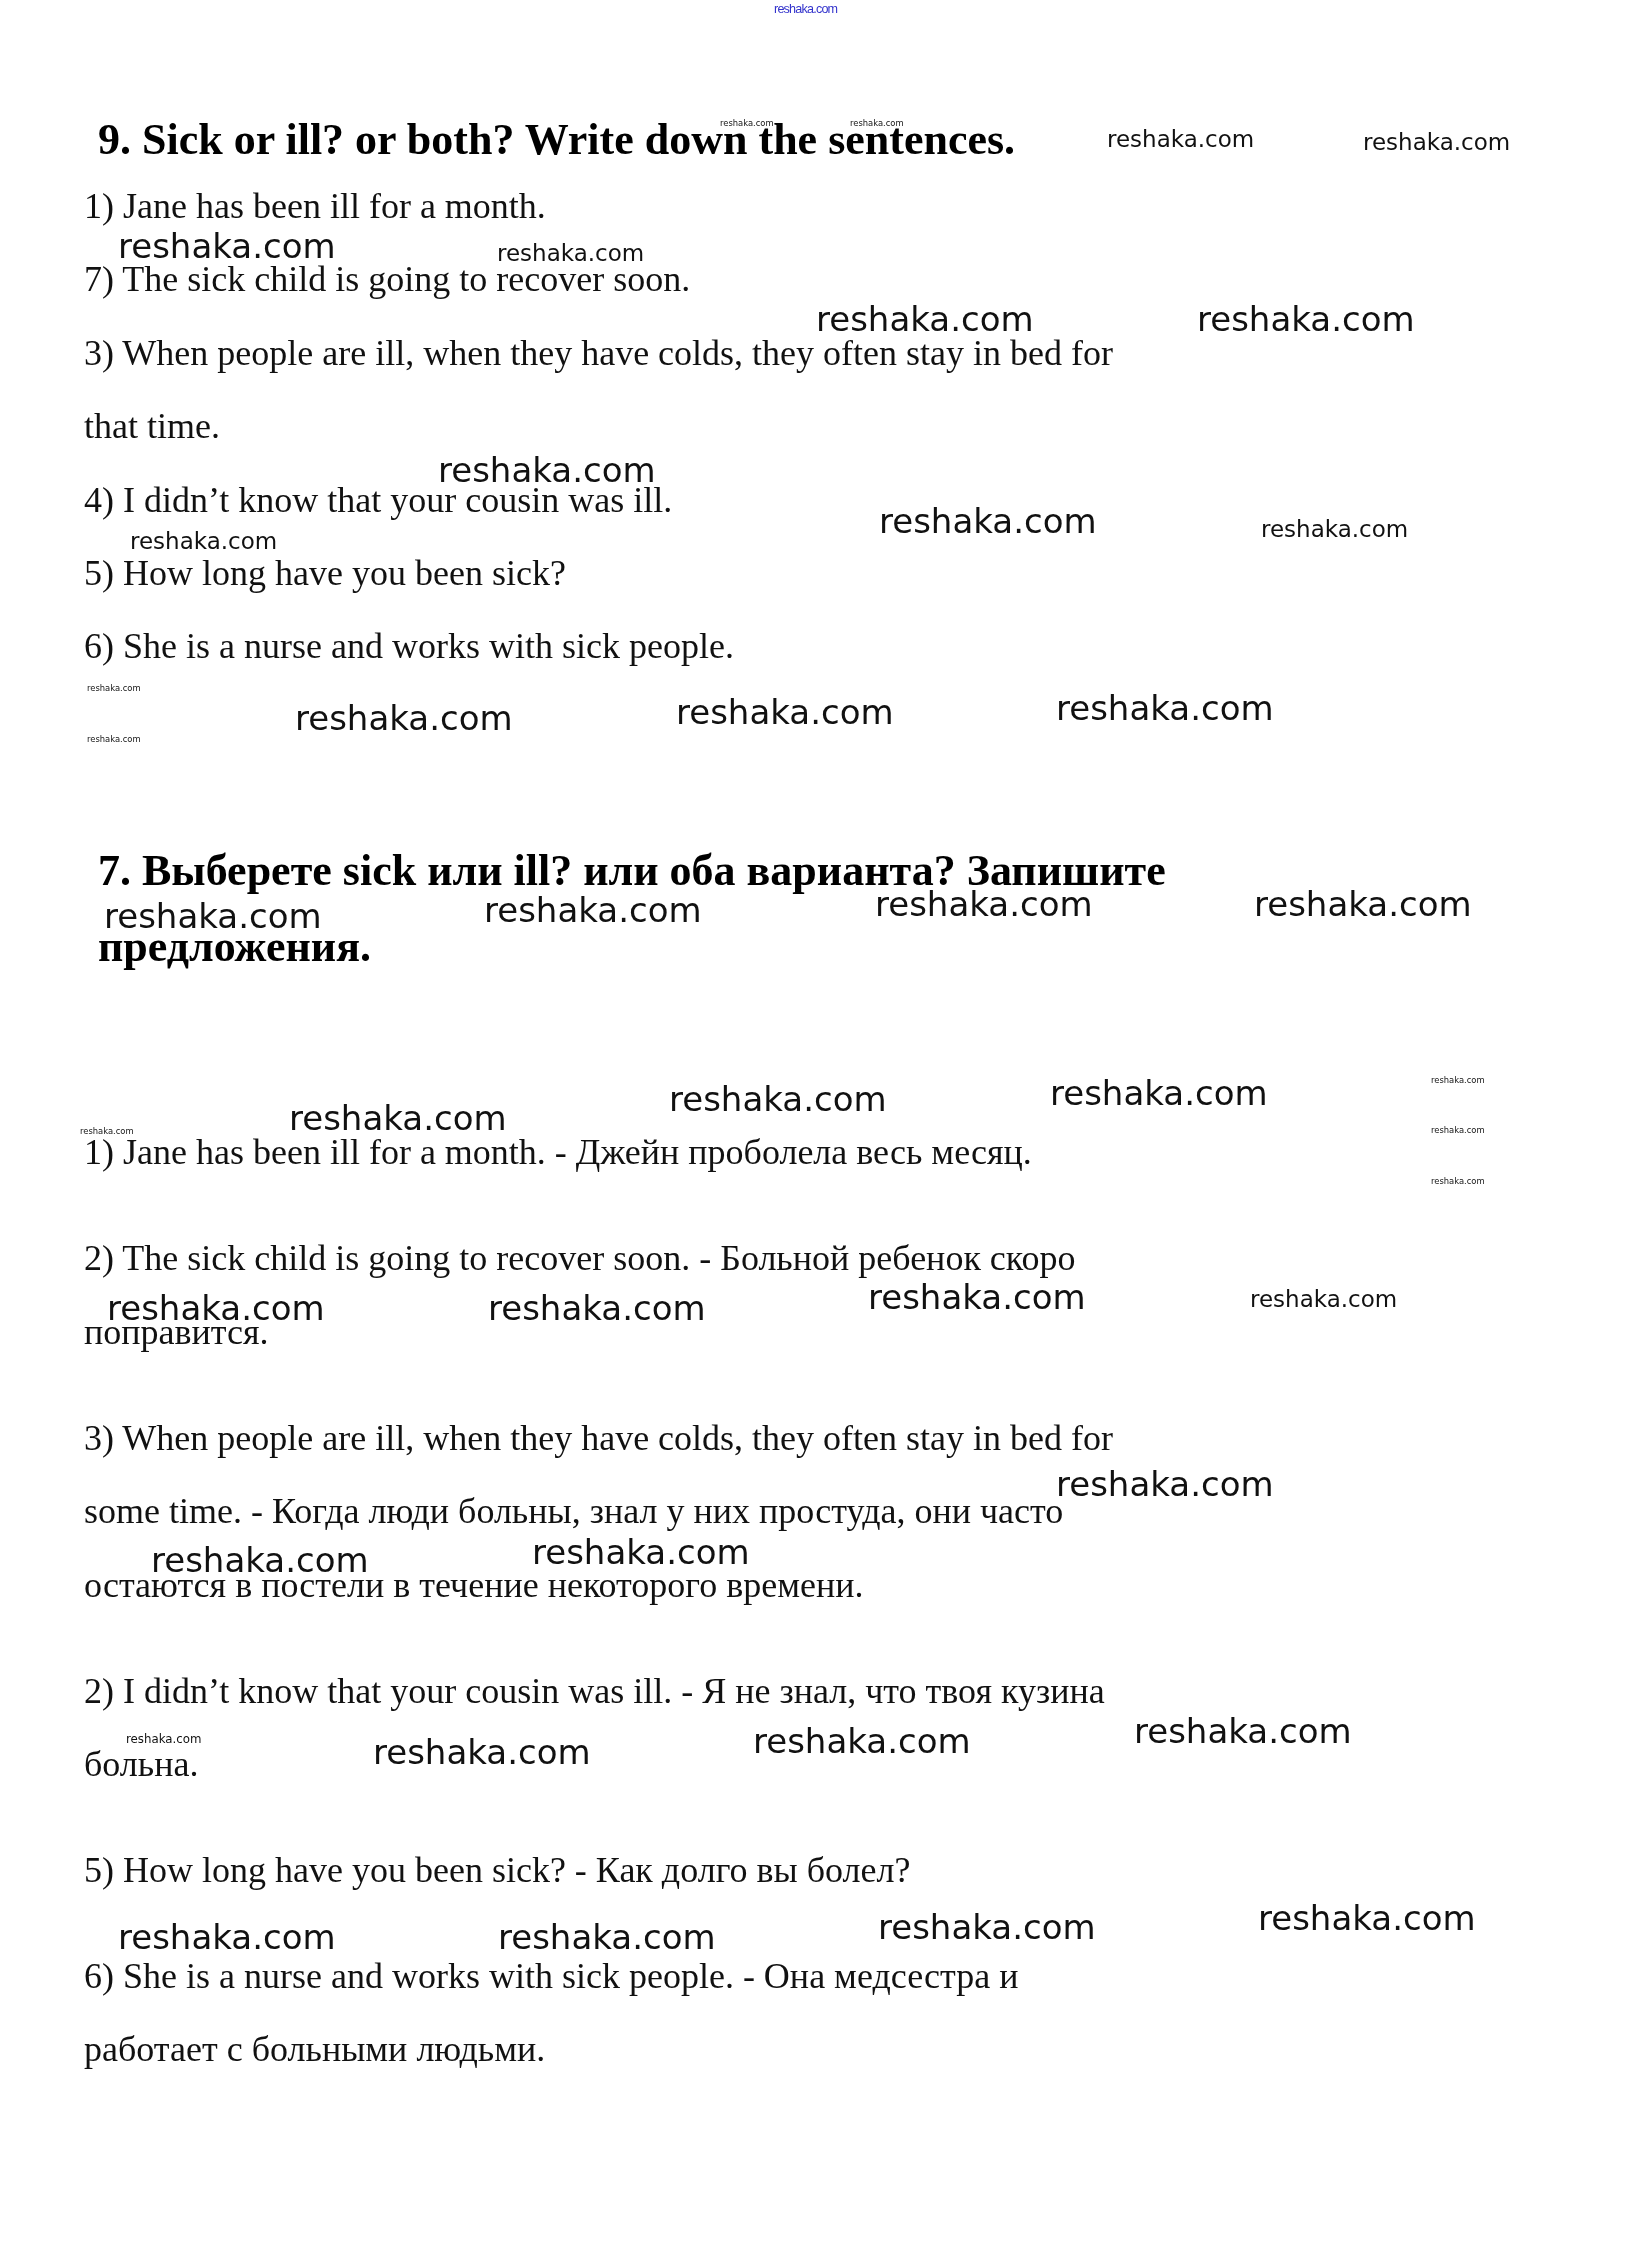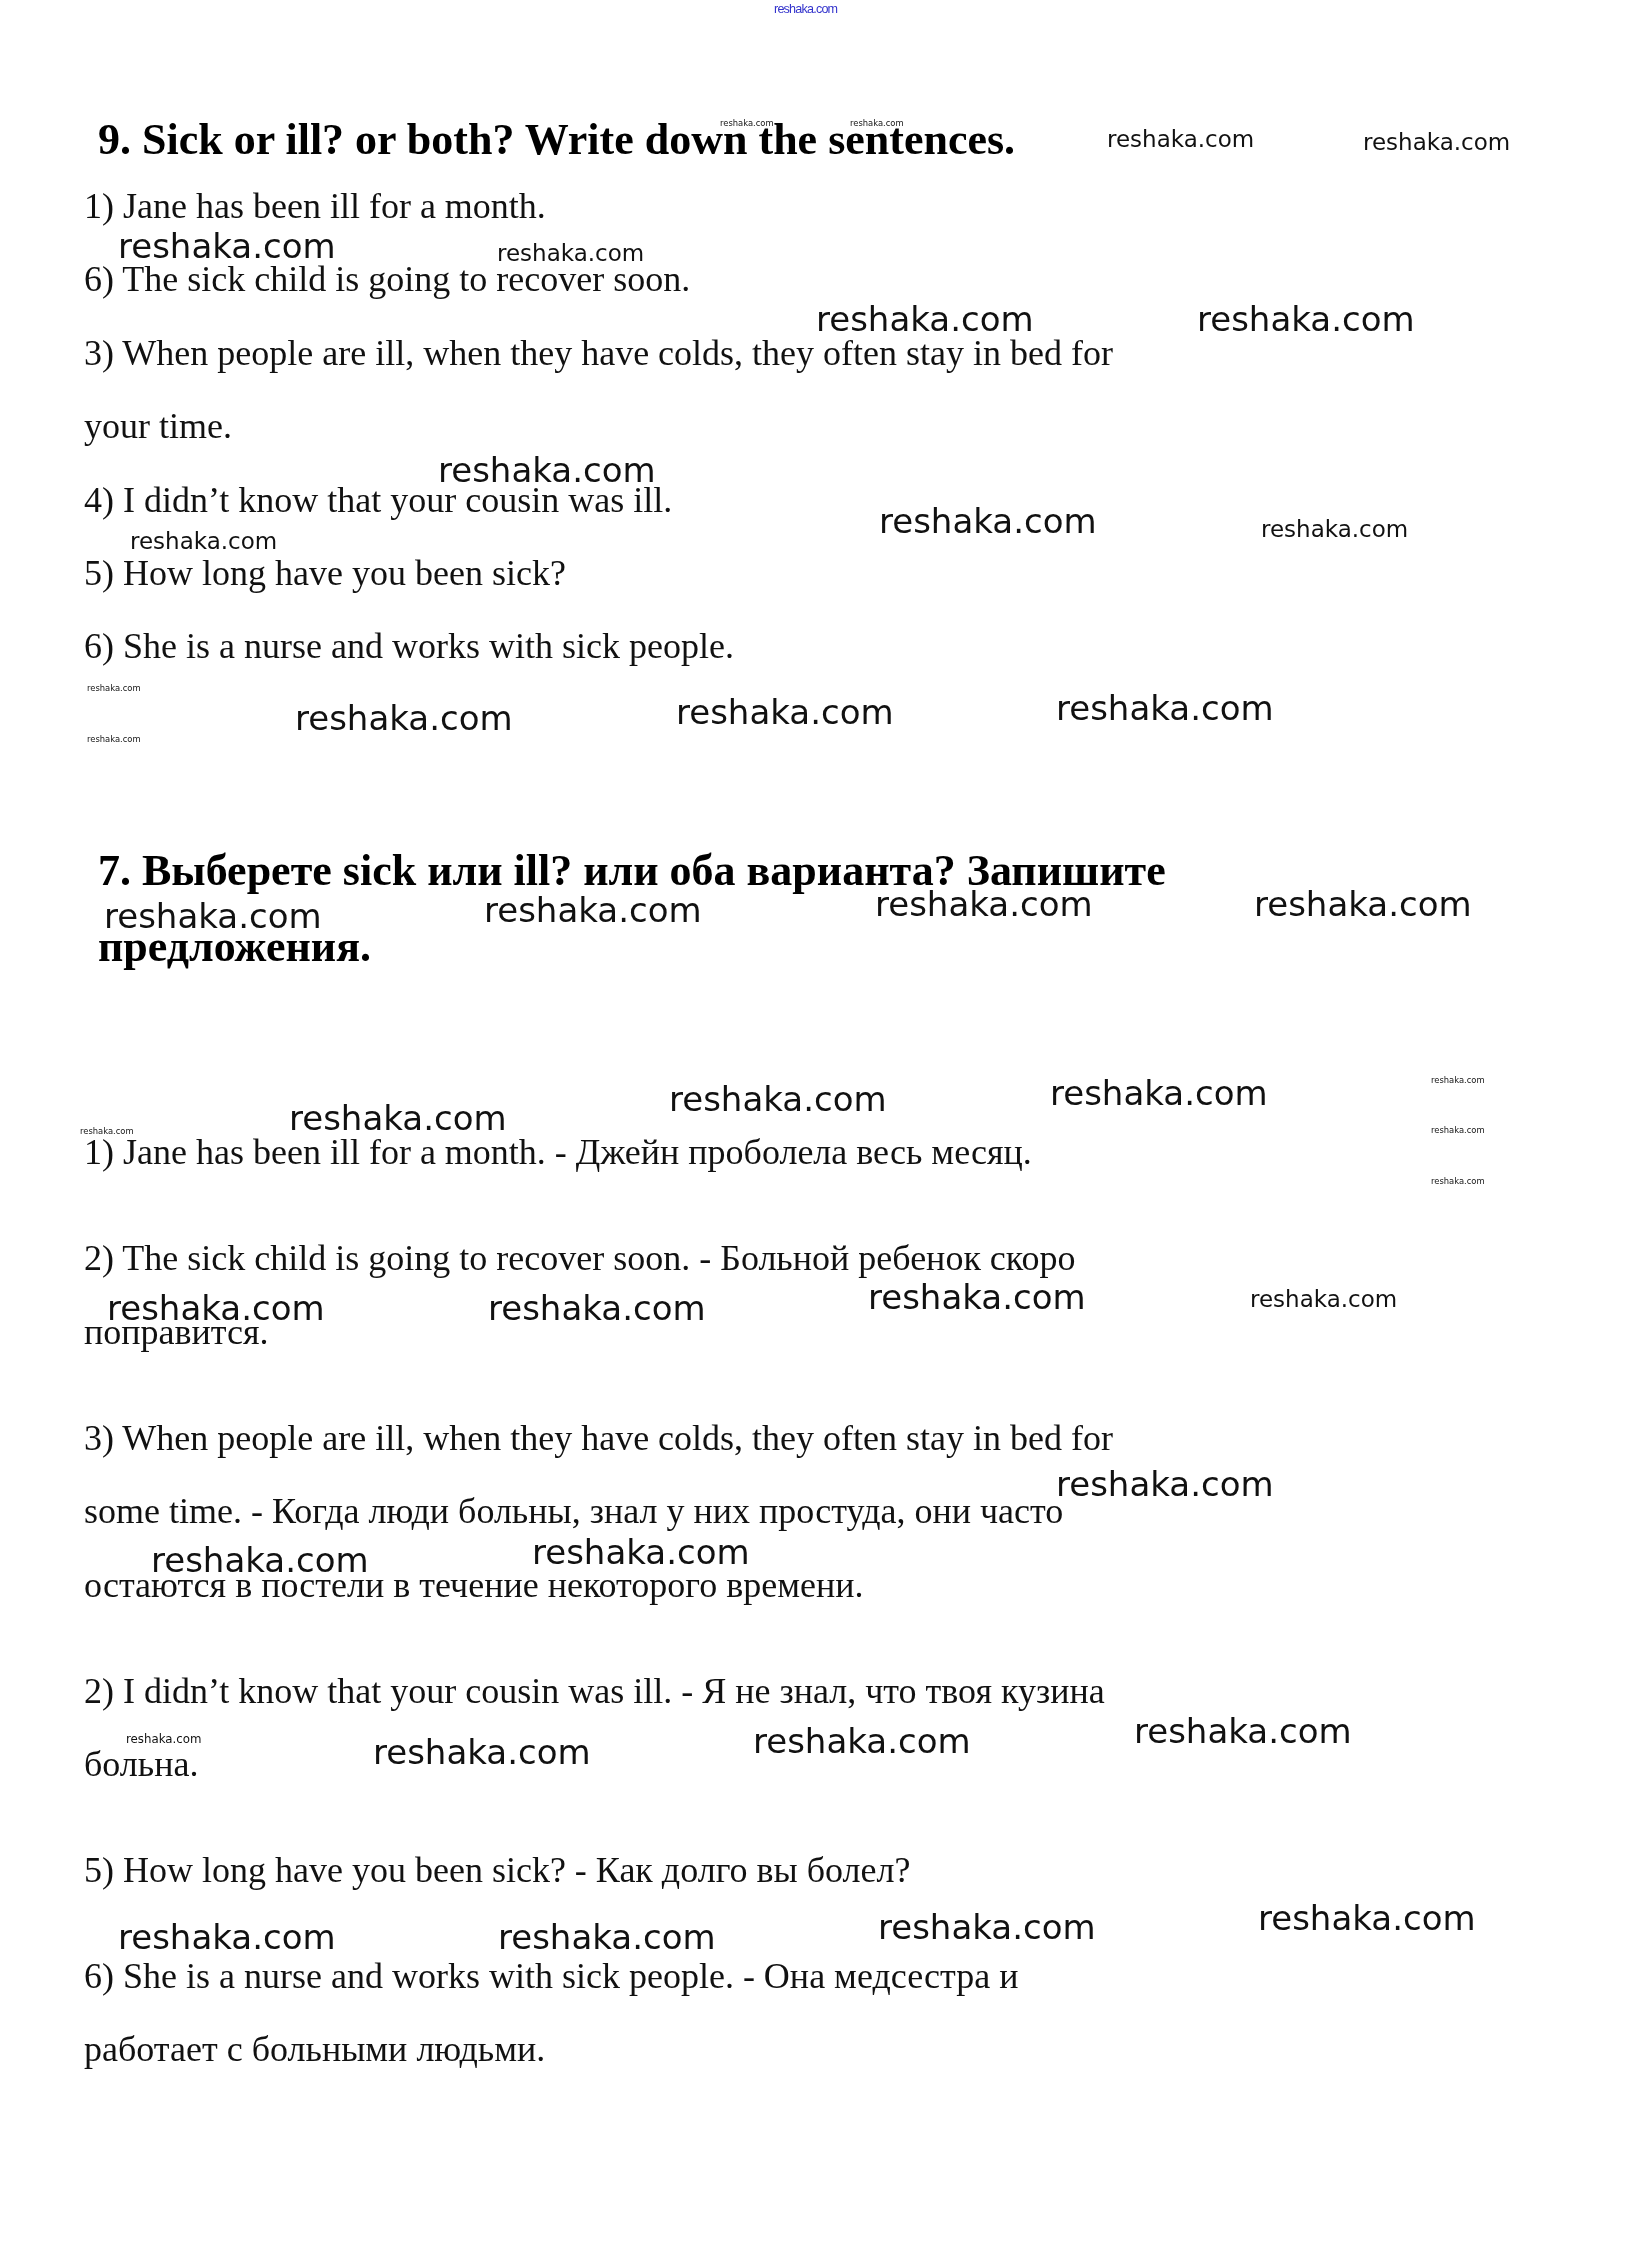--- a/index.html
+++ b/index.html
@@ -13,23 +13,23 @@
   .wm.s { font-size: 11.8px; }
   .wm.xs { font-size: 8.4px; }
 </style>
 </head>
 <body>
 
 <div class="top-link">reshaka.com</div>
 
 <div class="h" style="top:114px">9. Sick or ill? or both? Write down the sentences.</div>
 <div class="line" style="top:185px">1) Jane has been ill for a month.</div>
-<div class="line" style="top:258px">6) The sick child is going to recover soon.</div>
+<div class="line" style="top:258px">7) The sick child is going to recover soon.</div>
 <div class="line" style="top:332px">3) When people are ill, when they have colds, they often stay in bed for</div>
-<div class="line" style="top:405px">your time.</div>
+<div class="line" style="top:405px">that time.</div>
 <div class="line" style="top:479px">4) I didn’t know that your cousin was ill.</div>
 <div class="line" style="top:552px">5) How long have you been sick?</div>
 <div class="line" style="top:625px">6) She is a nurse and works with sick people.</div>
 
 <div class="h" style="top:845px">7. Выберете sick или ill? или оба варианта? Запишите</div>
 <div class="h" style="top:921px">предложения.</div>
 
 <div class="line" style="top:1131px">1) Jane has been ill for a month. - Джейн проболела весь месяц.</div>
 <div class="line" style="top:1237px">2) The sick child is going to recover soon. - Больной ребенок скоро</div>
 <div class="line" style="top:1311px">поправится.</div>

